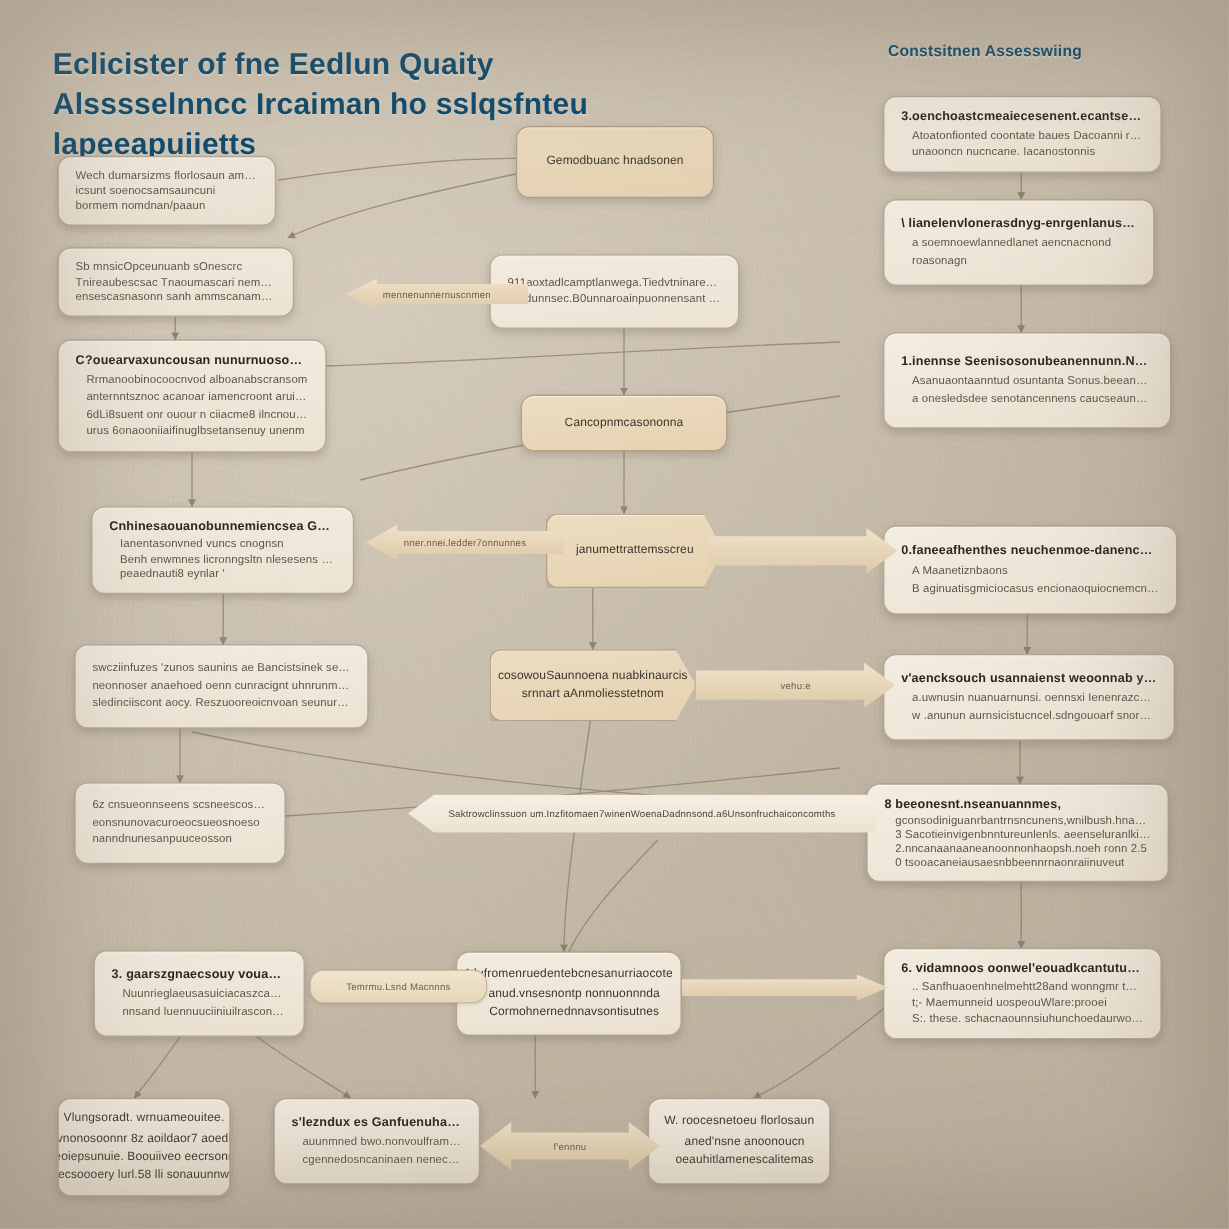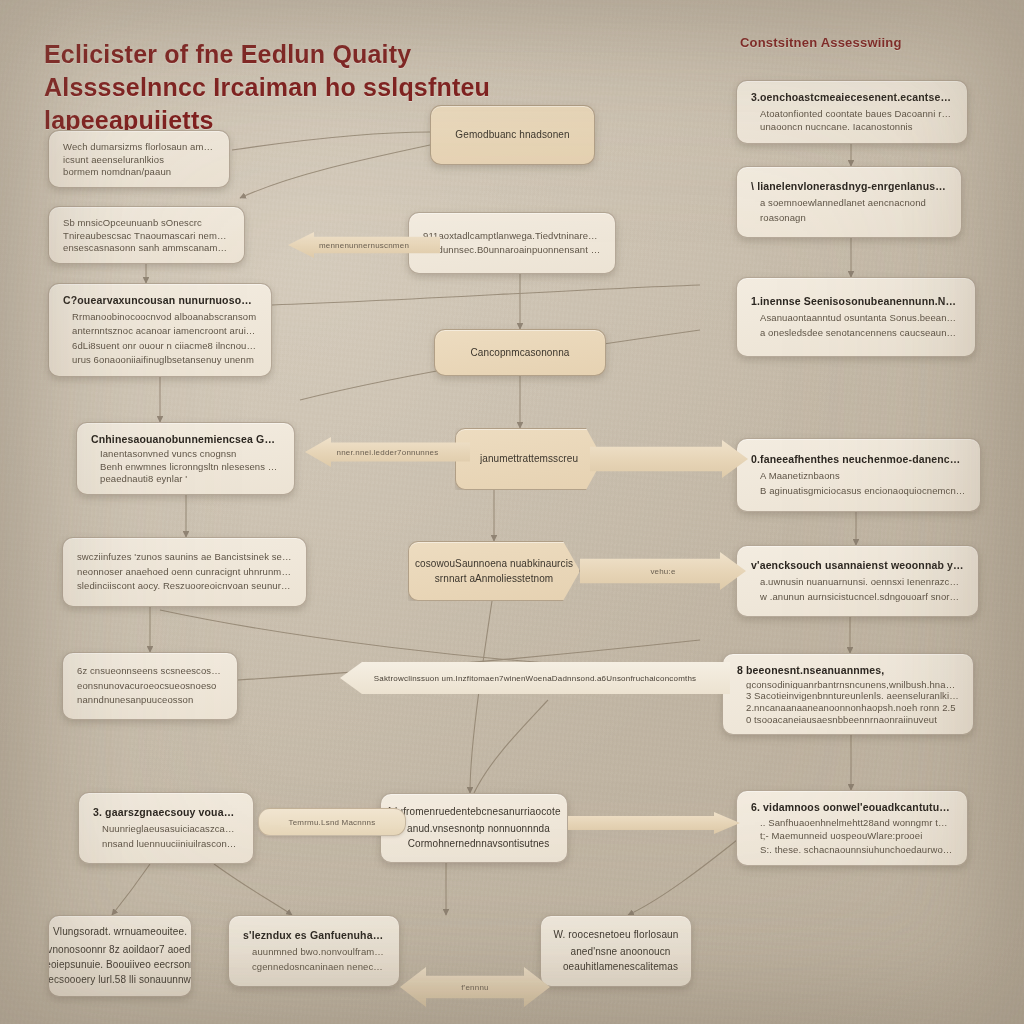--- a/index.html
+++ b/index.html
@@ -25,21 +25,21 @@
   }
   #vignette{
     position:absolute;inset:0;pointer-events:none;
     box-shadow: inset 0 0 90px 28px rgba(120,106,88,.30), inset 0 0 200px 60px rgba(140,126,106,.14);
   }
   #svg-layer{position:absolute;inset:0;width:1024px;height:1024px;}
 
   
   .heading{
     position:absolute;
-    color:#7f1d1d;
+    color:#0c4a6e;
     font-weight:bold;
     letter-spacing:.2px;
     text-shadow:0 1px 0 rgba(255,252,245,.35);
     line-height:1.32;
   }
   #title{left:44px;top:38px;width:470px;font-size:25px;}
   #col-heading{left:740px;top:34px;width:270px;font-size:13px;}
 
   
   .node{
@@ -143,21 +143,21 @@
       <path d="M 160 610 C 300 640, 480 660, 620 668"></path>
     </g>
 </svg>
 
 <div id="title" class="heading">Eclicister of fne Eedlun Quaity Alsssselnncc Ircaiman ho sslqsfnteu lapeeapuiietts</div>
 <div id="col-heading" class="heading">Constsitnen Assesswiing</div>
 
 <div id="nodes-root">
     <div class="node ivory" style="left: 48px; top: 130px; width: 182px; height: 58px;">
       <div class="ln">Wech dumarsizms florlosaun amnisens</div>
-      <div class="ln">icsunt aeenseluranlkios</div>
+      <div class="ln">icsunt soenocsamsauncuni</div>
       <div class="ln">bormem nomdnan/paaun</div>
     </div>
     <div class="node ivory" style="left: 48px; top: 206px; width: 197px; height: 58px;">
       <div class="ln">Sb        mnsicOpceunuanb sOnescrc</div>
       <div class="ln">Tnireaubescsac Tnaoumascari nemasusca</div>
       <div class="ln">ensescasnasonn sanh ammscanamuproammondiy</div>
     </div>
     <div class="node ivory bullets" style="left: 48px; top: 283px; width: 224px; height: 94px;">
       <div class="hl">C?ouearvaxuncousan nunurnuosoane.</div>
       <div class="ln">Rrmanoobinocoocnvod alboanabscransom</div>
@@ -278,18 +278,18 @@
     </div>
     <div class="ribbon thin-left" style="left: 340px; top: 662px; width: 390px; height: 32px;">
       <span class="rtxt">Saktrowclinssuon um.Inzfitomaen7winenWoenaDadnnsond.a6Unsonfruchaiconcomths</span>
     </div>
     <div class="ribbon lozenge" style="left: 258px; top: 808px; width: 148px; height: 28px;">
       <span class="rtxt">Temrmu.Lsnd Macnnns</span>
     </div>
     <div class="ribbon right" style="left: 568px; top: 812px; width: 172px; height: 22px;">
       <span class="rtxt"></span>
     </div>
-    <div class="ribbon both" style="left: 400px; top: 967px; width: 150px; height: 40px;">
+    <div class="ribbon both" style="left: 400px; top: 935px; width: 150px; height: 40px;">
       <span class="rtxt">f'ennnu</span>
     </div>
   </div>
 
 <div id="vignette"></div>
 
 </body></html>

